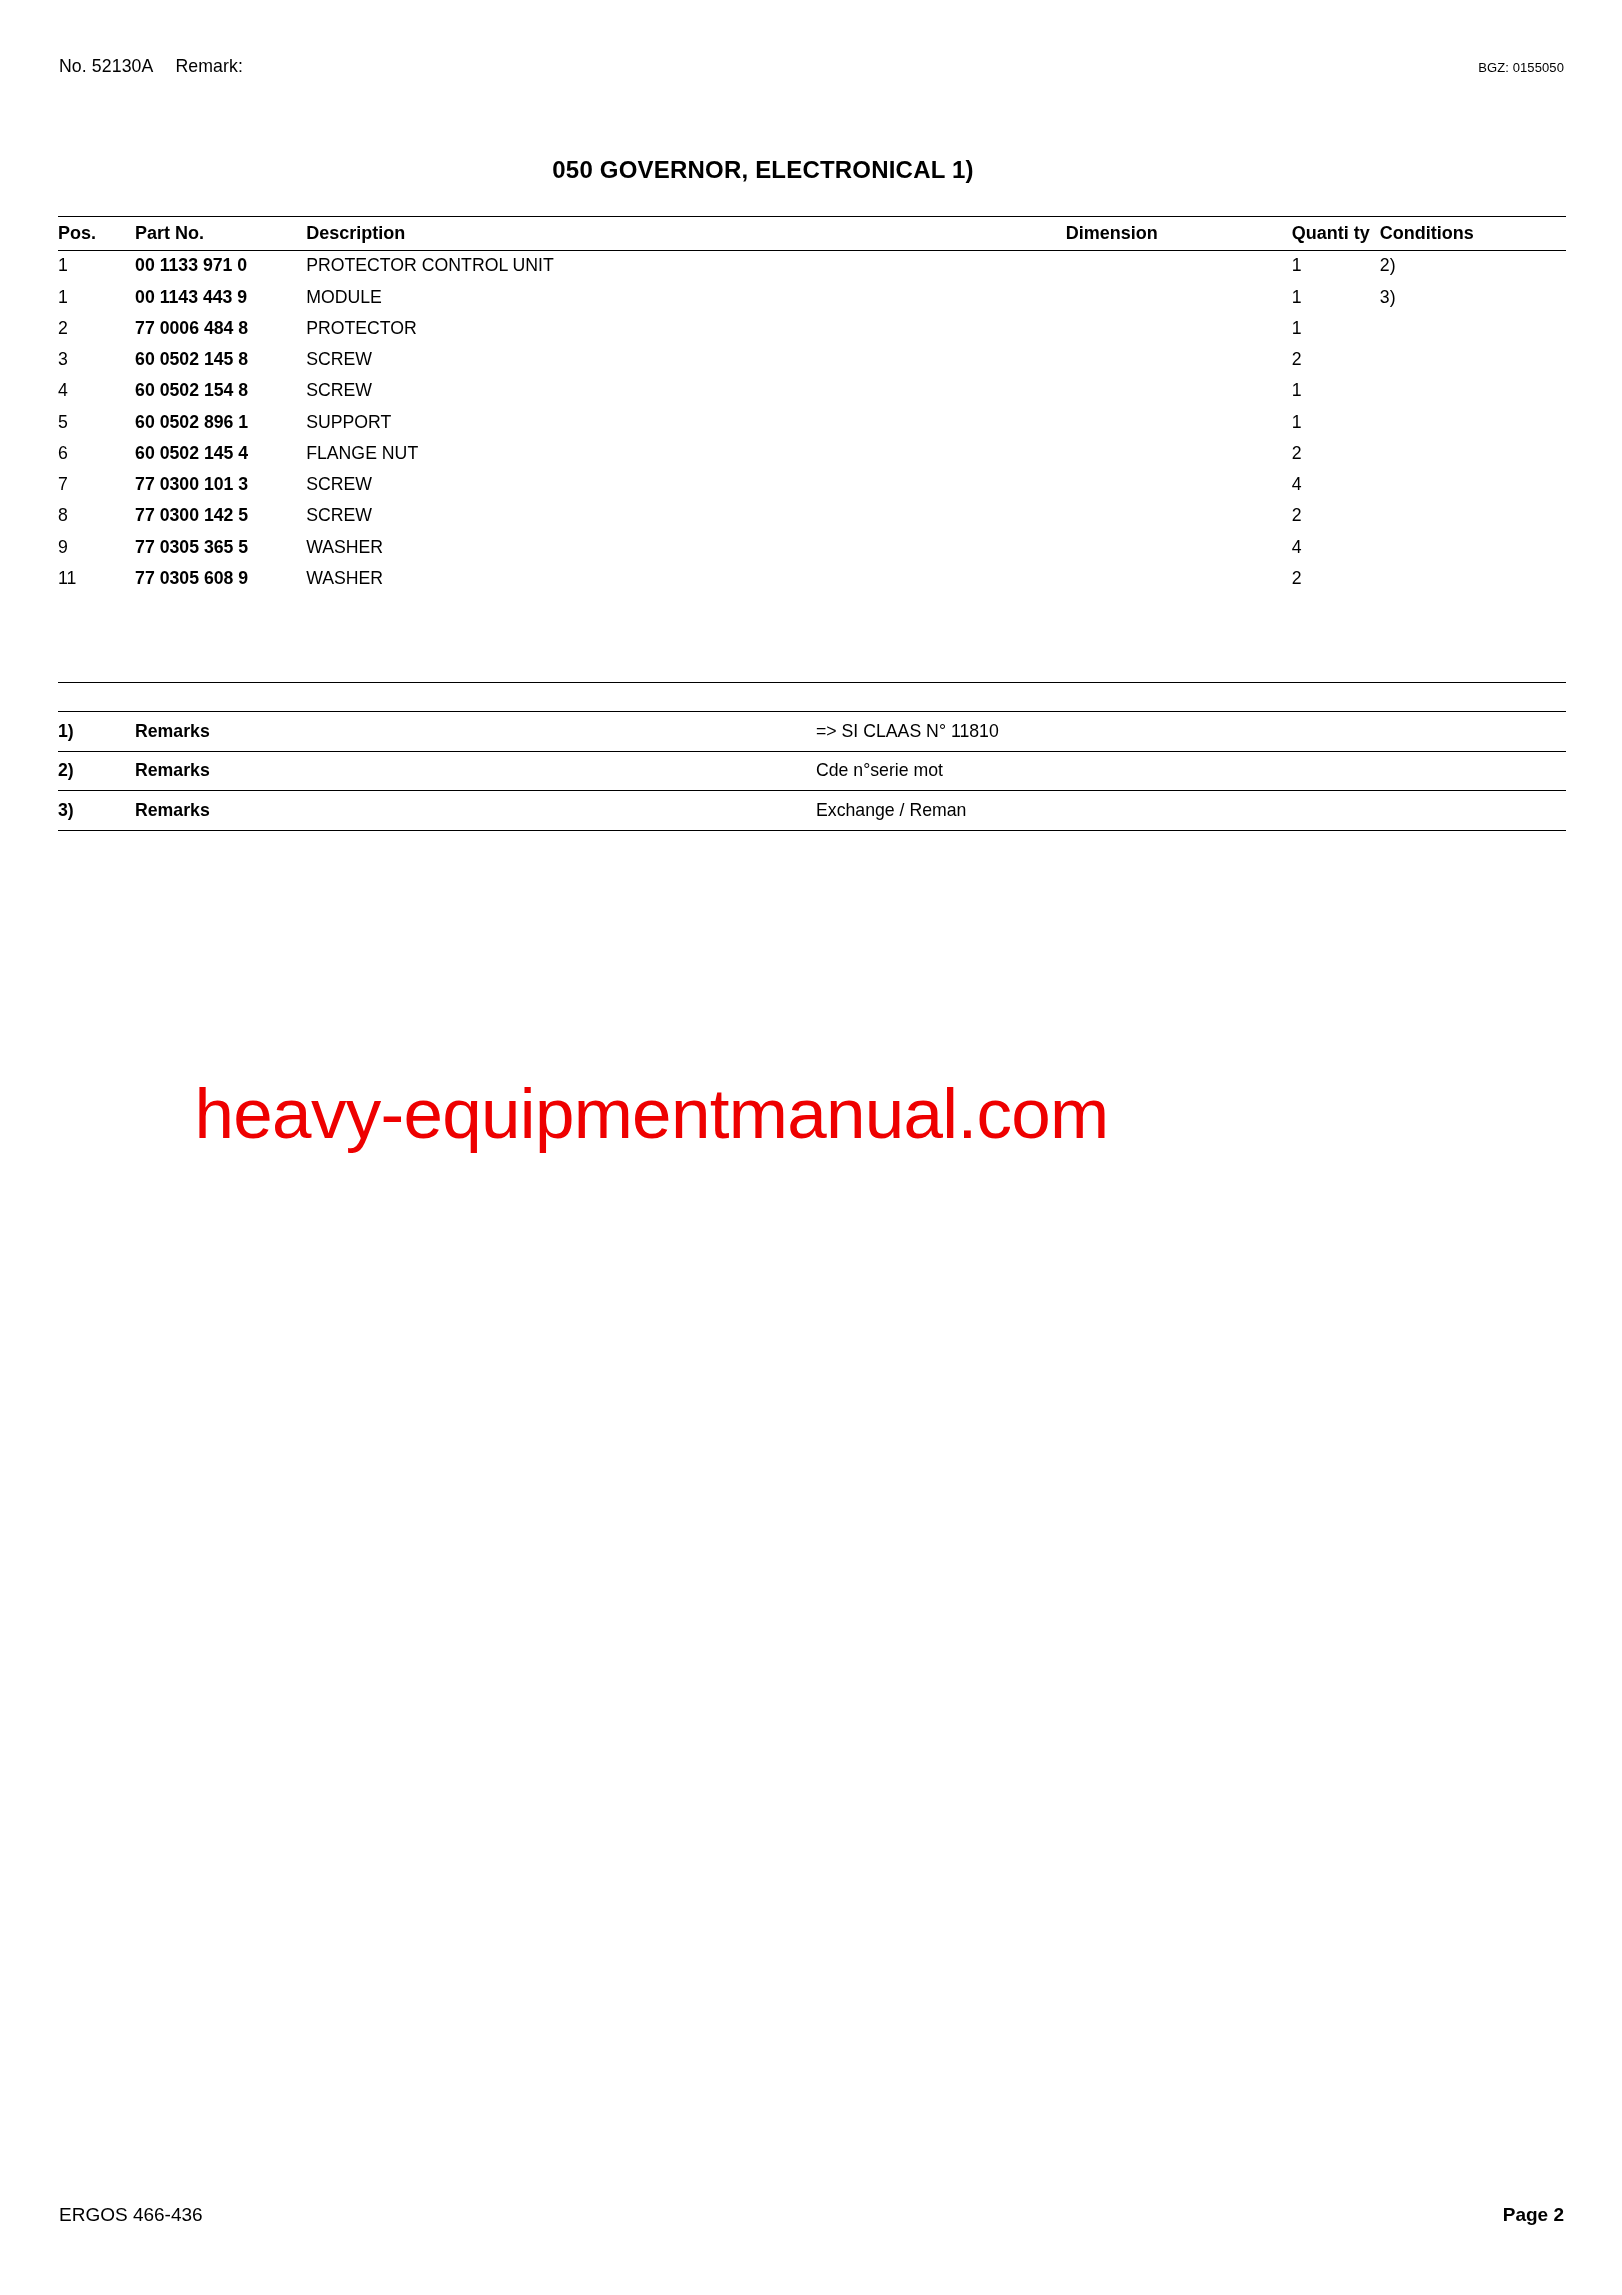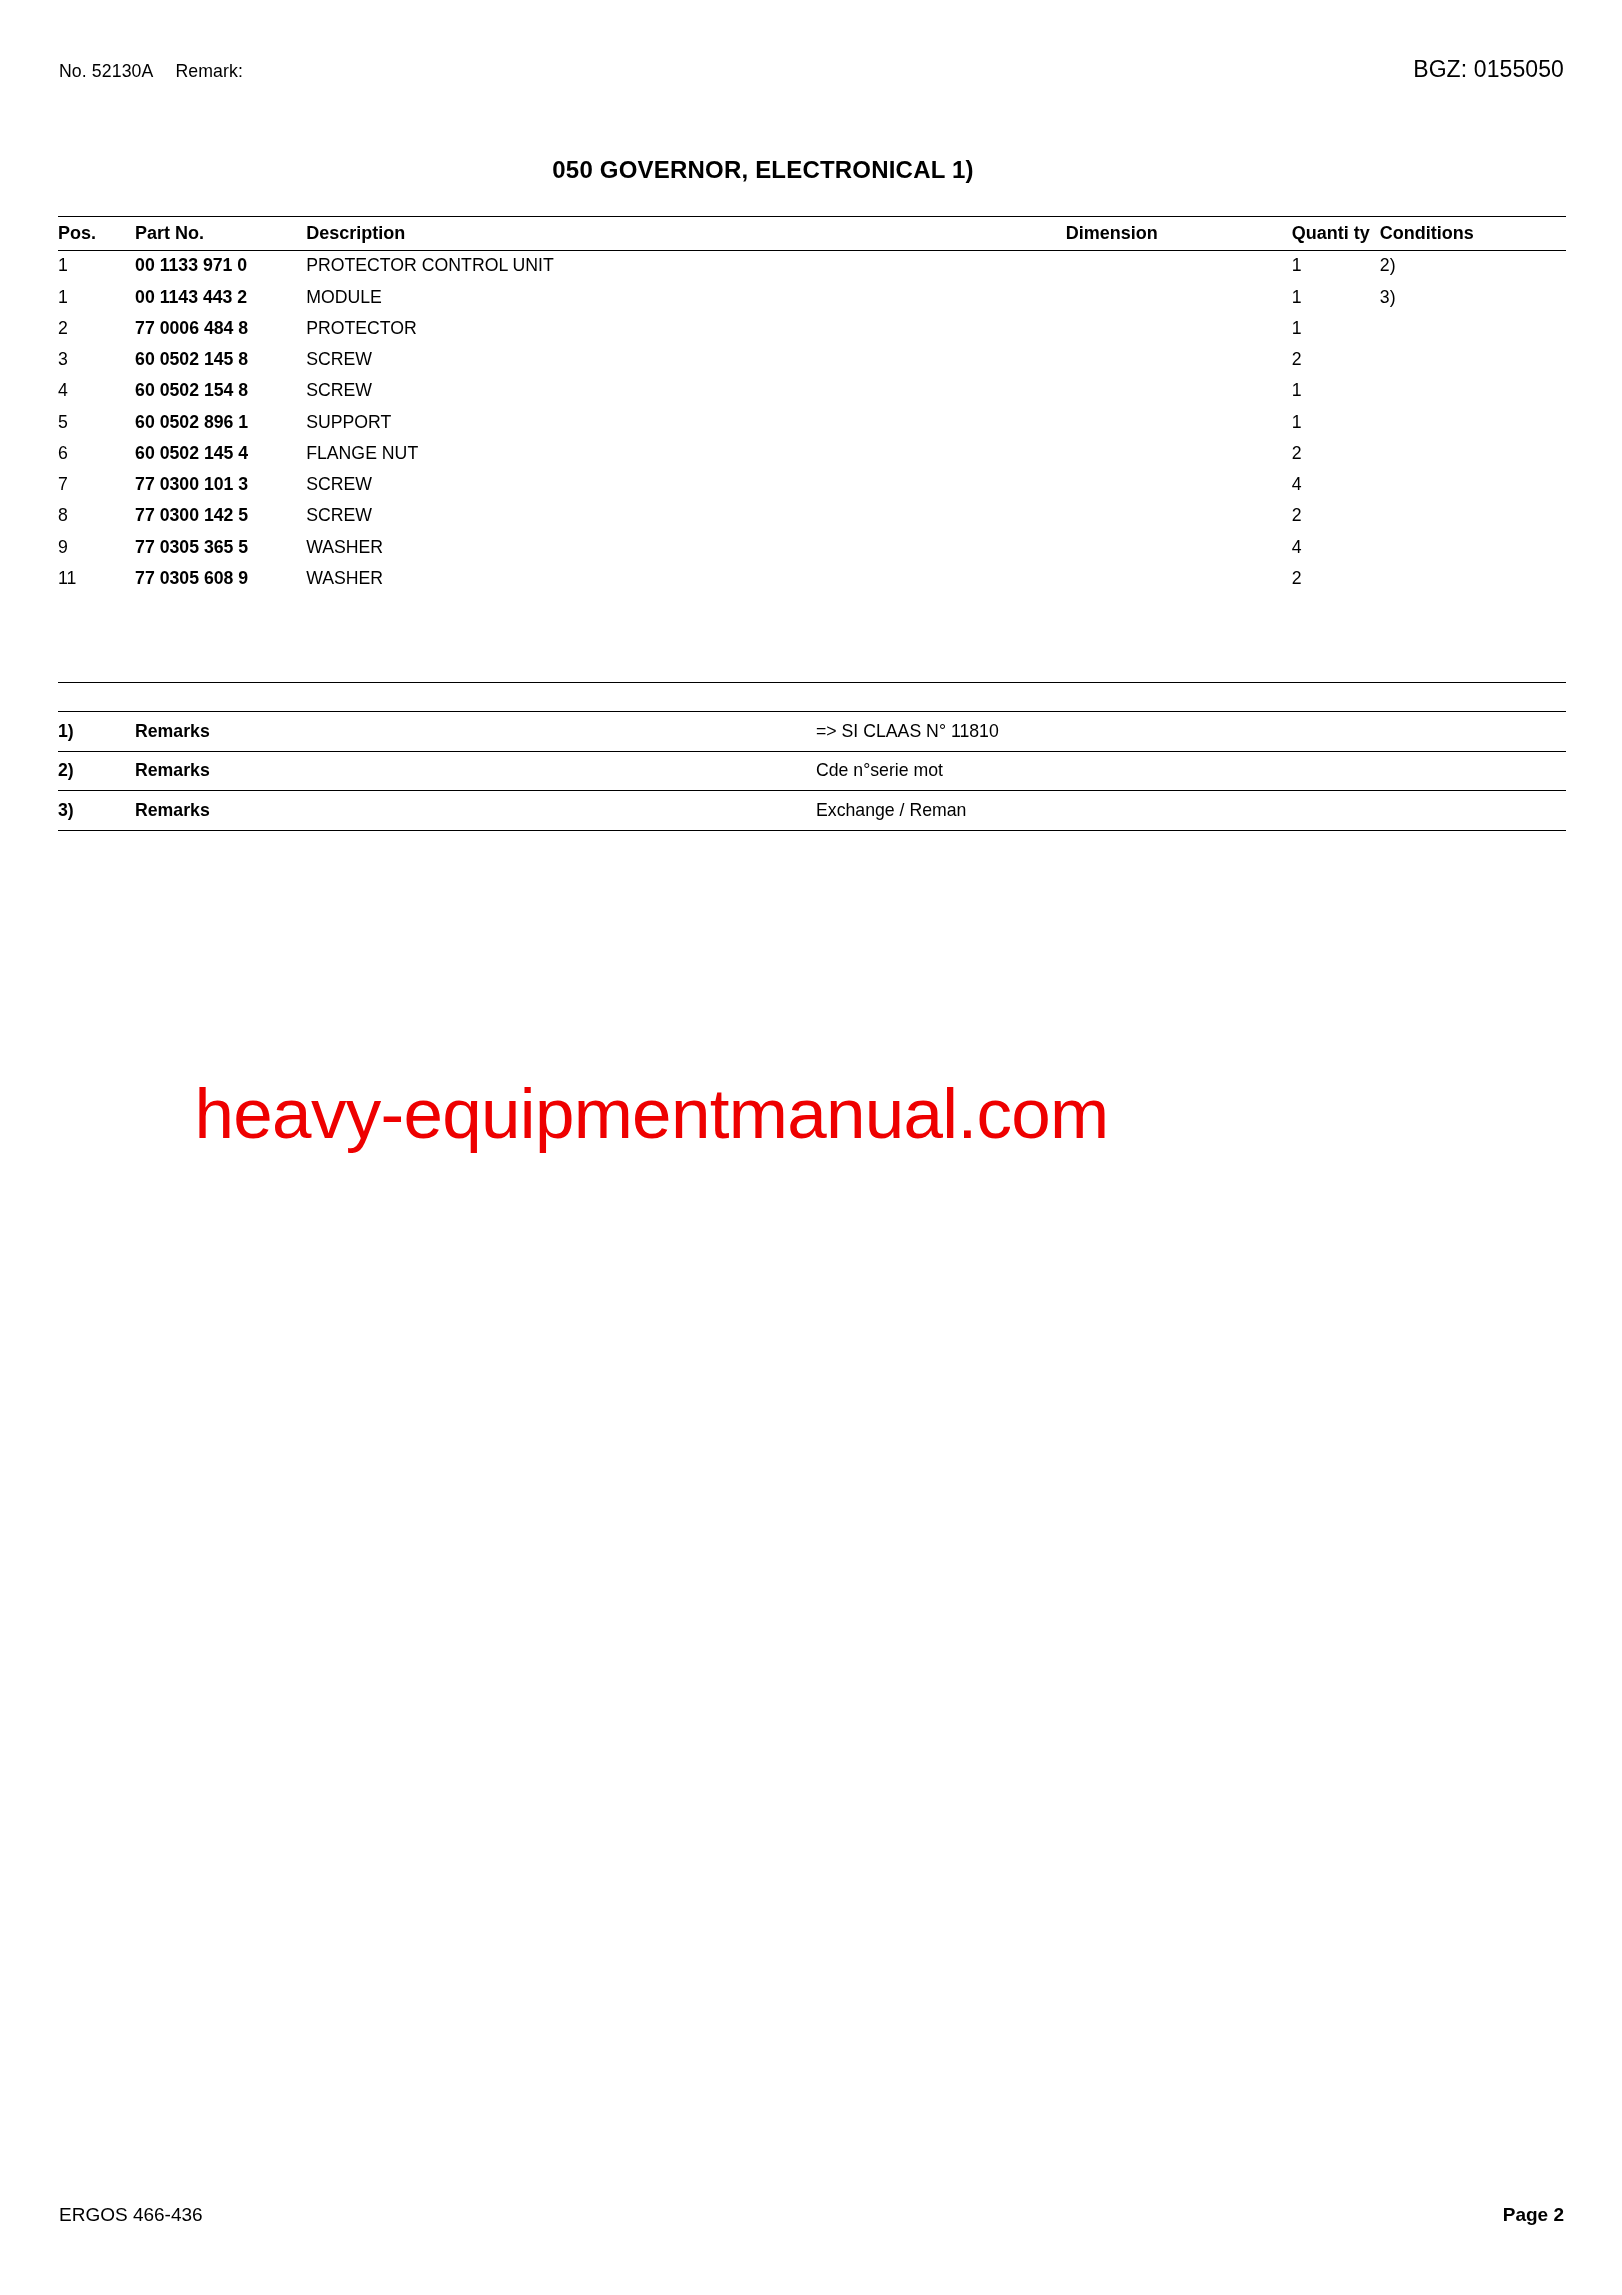--- a/index.html
+++ b/index.html
@@ -34,21 +34,21 @@
     justify-content: space-between;
     align-items: baseline;
     font-size: 17.7px;
     letter-spacing: 0.1px;
   }
   .doc-header .left {
     display: flex;
     gap: 22px;
   }
   .doc-header .right {
-    font-size: 23px;
+    font-size: 13px;
   }
 
   
   .doc-title {
     position: absolute;
     top: 156px;
     left: 0;
     width: 1526px;
     text-align: center;
     font-size: 24px;
@@ -207,21 +207,21 @@
       <tr>
         <td>1</td>
         <td class="partno">00 1133 971 0</td>
         <td class="desc-text">PROTECTOR CONTROL UNIT</td>
         <td></td>
         <td>1</td>
         <td>2)</td>
       </tr>
       <tr>
         <td>1</td>
-        <td class="partno">00 1143 443 2</td>
+        <td class="partno">00 1143 443 9</td>
         <td class="desc-text">MODULE</td>
         <td></td>
         <td>1</td>
         <td>3)</td>
       </tr>
       <tr>
         <td>2</td>
         <td class="partno">77 0006 484 8</td>
         <td class="desc-text">PROTECTOR</td>
         <td></td>

